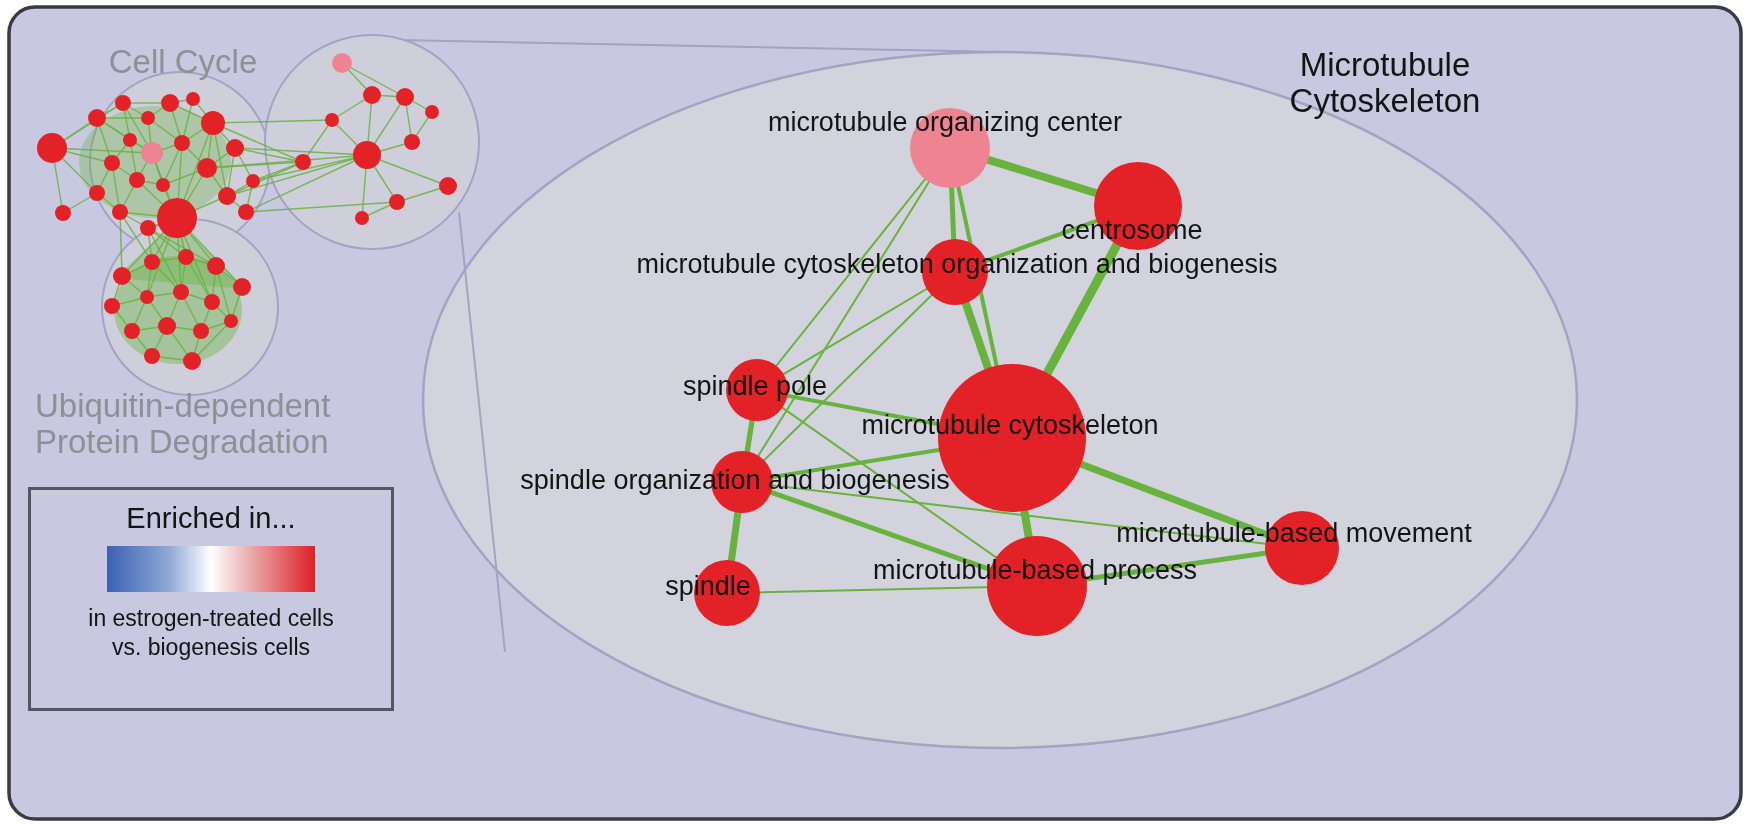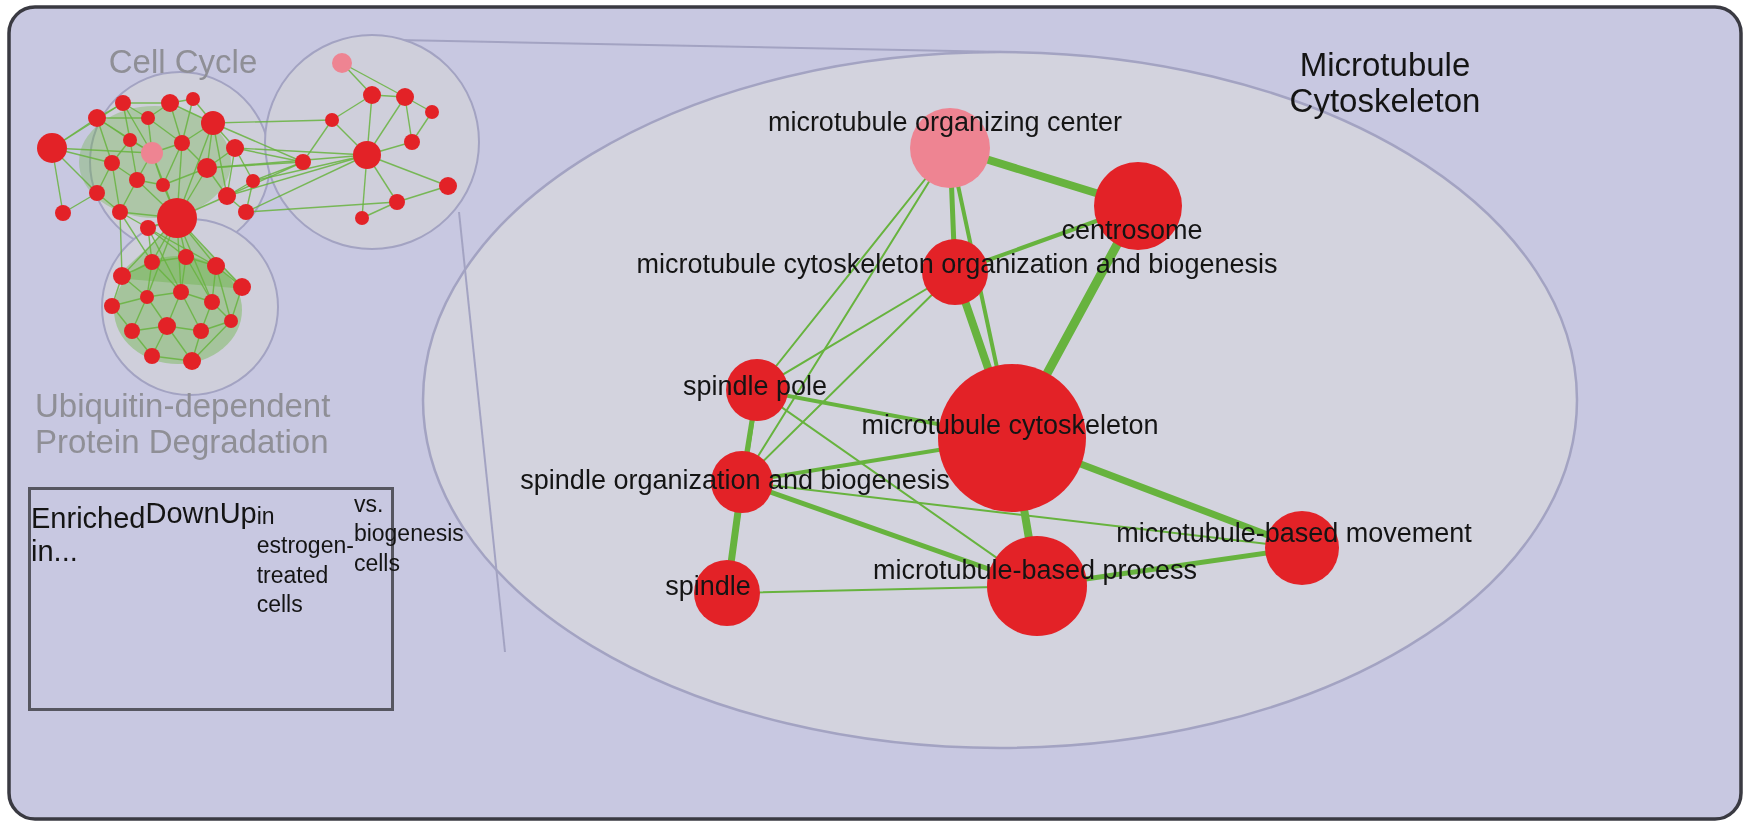--- a/index.html
+++ b/index.html
@@ -3,21 +3,21 @@
 <meta charset="utf-8">
 <style>
   html,body{margin:0;padding:0;background:#ffffff;}
   body{font-family:"Liberation Sans",sans-serif;}
   .canvas{position:relative;width:1750px;height:826px;overflow:hidden;}
   svg{position:absolute;left:0;top:0;}
   svg text{font-family:"Liberation Sans",sans-serif;}
   .legend{
     position:absolute;left:28px;top:487px;width:366px;height:224px;
     border:3px solid #565660;box-sizing:border-box;
-    display:flex;flex-direction:row;align-items:flex-start;
+    display:flex;flex-direction:column;align-items:center;
     background:transparent;
   }
   .legend-title{font-size:29px;color:#141414;margin-top:12px;}
   .legend-gradient{
     width:208px;height:46px;margin-top:11px;
     background:linear-gradient(90deg,#3a62b3 0%,#8fa9d6 30%,#ffffff 50%,#eab0b2 68%,#dc2026 100%);
   }
   .legend-labels{
     width:292px;display:flex;justify-content:space-between;
     font-size:29px;color:#141414;margin-top:7px;
@@ -287,20 +287,16 @@
     <text x="1385" y="76" text-anchor="middle" font-size="33" fill="#141414">Microtubule</text>
     <text x="1385" y="112" text-anchor="middle" font-size="33" fill="#141414">Cytoskeleton</text>
 
     <text x="35" y="417" text-anchor="start" font-size="33" fill="#8f8f96">Ubiquitin-dependent</text>
     <text x="35" y="453" text-anchor="start" font-size="33" fill="#8f8f96">Protein Degradation</text>
   </svg>
 
   <div class="legend">
     <div class="legend-title">Enriched in...</div>
     <div class="legend-gradient"></div>
-    <div class="legend-labels">
-      <span>Down</span>
-      <span>Up</span>
-    </div>
     <div class="legend-caption first">in estrogen-treated cells</div>
     <div class="legend-caption">vs. biogenesis cells</div>
   </div>
 </div>
 
 </body></html>

